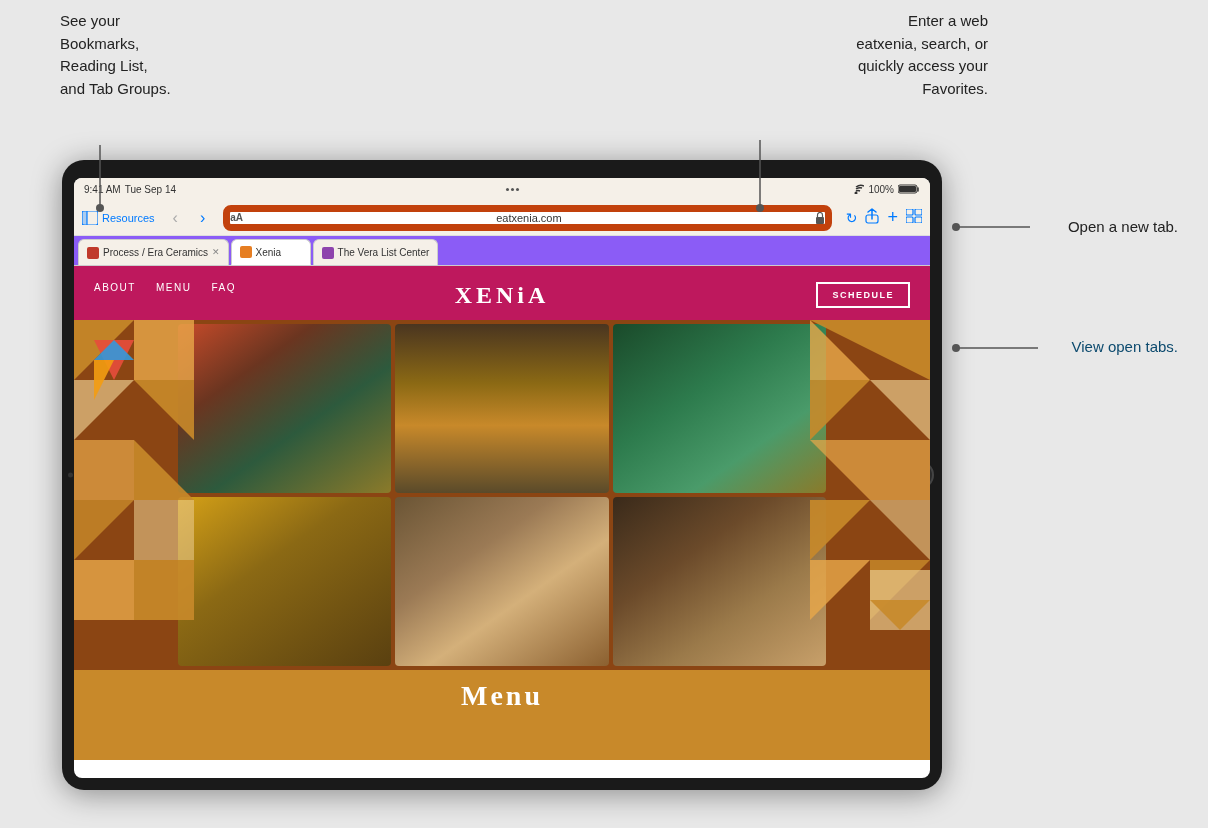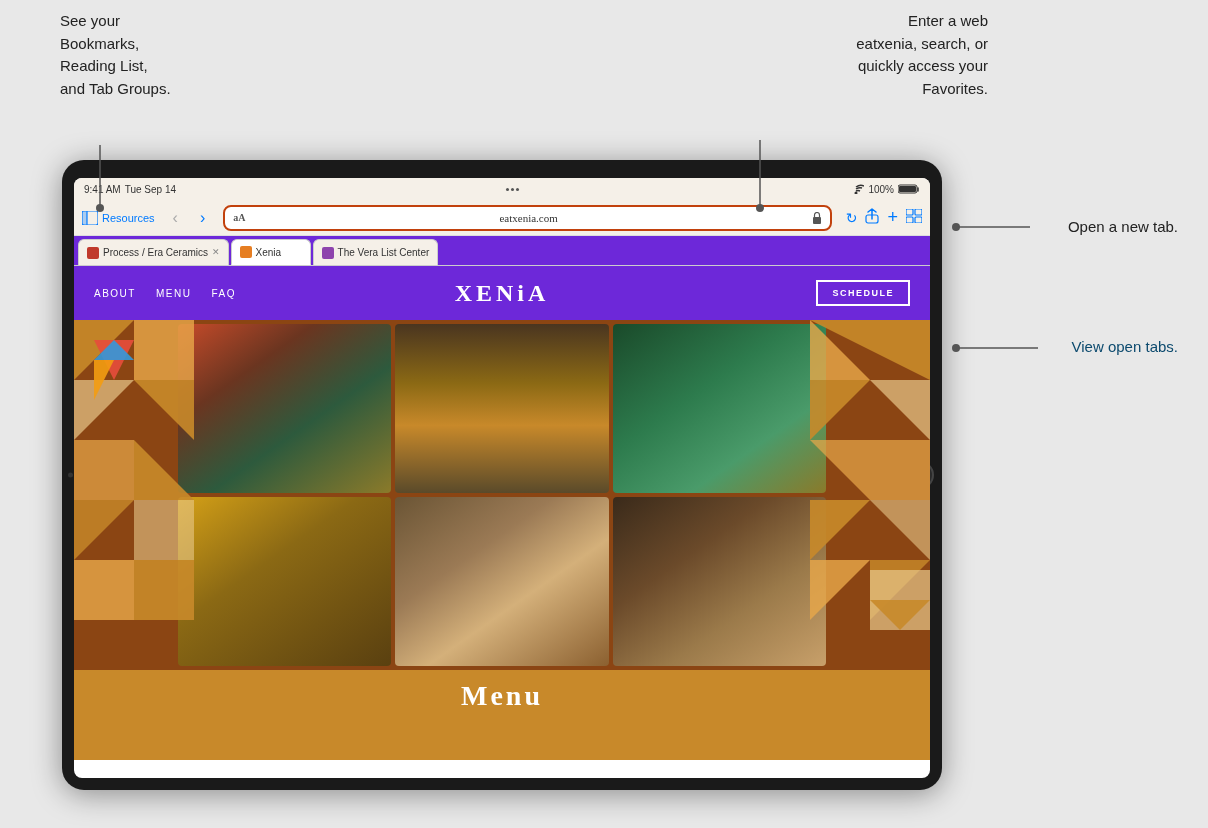--- a/index.html
+++ b/index.html
@@ -143,29 +143,28 @@
     }
 
     .toolbar-nav-btn.disabled {
       color: #aaa;
     }
 
     .address-bar {
       flex: 1;
       height: 26px;
       background: #fff;
-      border: 2px solid #c2410c;
+      border: 7px solid #c2410c;
       border-radius: 8px;
       display: flex;
       align-items: center;
-      padding: 0 8px;
+      padding: 0 0;
       gap: 4px;
       font-size: 11px;
       color: #333;
-      font-family: Liberation Serif, serif;
     }
 
     .address-bar-text {
       flex: 1;
       text-align: center;
       font-size: 11px;
       color: #333;
     }
 
     .toolbar-right {
@@ -176,21 +175,21 @@
 
     .toolbar-icon-btn {
       color: #007aff;
       font-size: 16px;
       cursor: pointer;
     }
 
     
     .tab-bar {
       height: 30px;
-      background: #6d28d9;
+      background: #8b5cf6;
       display: flex;
       align-items: flex-end;
       padding: 0 4px;
       gap: 2px;
       border-bottom: 1px solid #ccc;
       position: relative;
       z-index: 10;
     }
 
     .tab {
@@ -237,24 +236,24 @@
     .website-content {
       flex: 1;
       background: #c8892a;
       position: relative;
       overflow: hidden;
     }
 
     
     .xenia-nav {
       height: 54px;
-      background: #6d28d9;
-      display: flex;
-      align-items: center;
-      padding: 8px 20px;
+      background: #be185d;
+      display: flex;
+      align-items: flex-start;
+      padding: 16px 20px;
       position: relative;
       z-index: 5;
     }
 
     .xenia-nav-links {
       display: flex;
       gap: 20px;
       align-items: center;
     }
 

